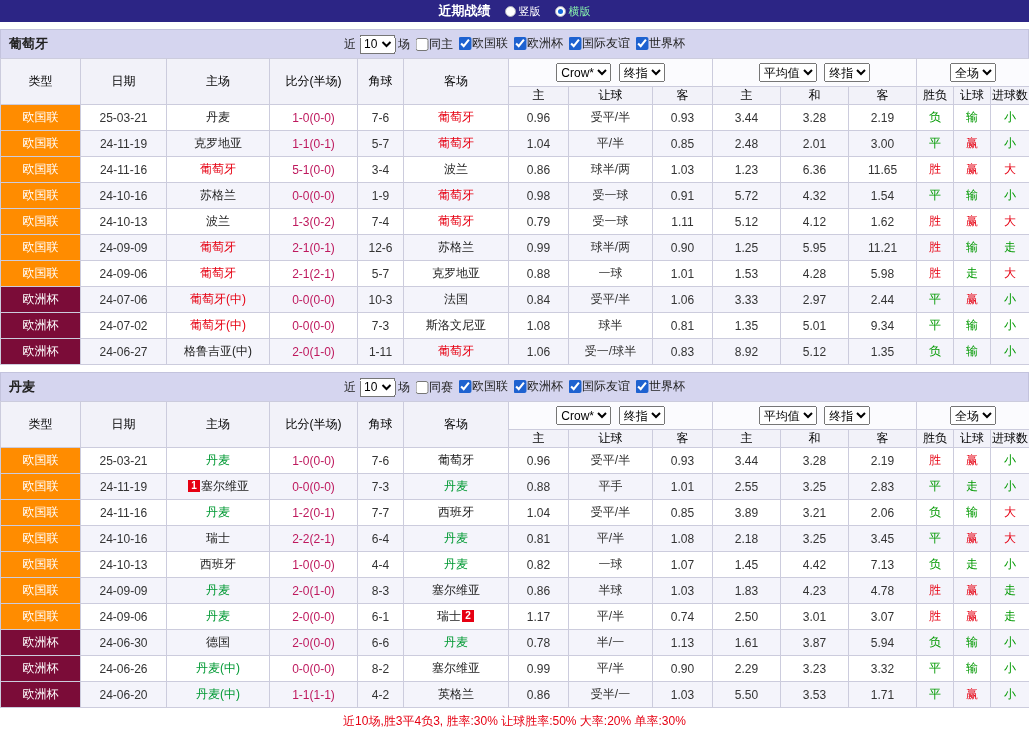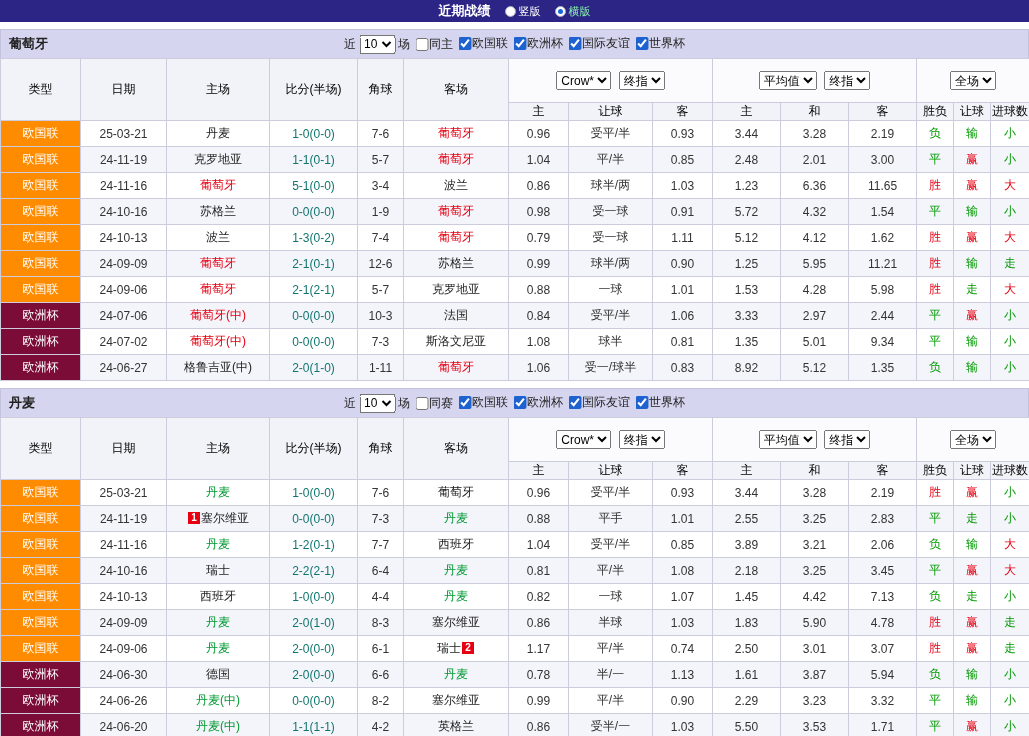--- a/index.html
+++ b/index.html
@@ -17,26 +17,26 @@
   .team-name{font-weight:bold;font-size:13px;margin-left:8px}
   .filters{position:absolute;left:50%;transform:translateX(-50%);display:flex;align-items:center;white-space:nowrap}
   .filters select{font-size:12px;height:19px;margin:0 3px}
   .cb{display:inline-flex;align-items:center;margin-left:5px;cursor:pointer}
   .cb input{width:13px;height:13px;margin:0 1px 0 0;accent-color:#1e62d0}
   table{border-collapse:collapse;table-layout:fixed;width:1029px}
   th,td{border:1px solid #ccccdd;text-align:center;padding:0;overflow:hidden;white-space:nowrap}
   thead th{background:#f2f2f9;font-weight:normal;color:#000}
   .hdr-top th{height:23px}
   th.dd-cell{background:#fbfbfe}
-  .dd-cell select{font-size:12px;height:19px;margin:12px 2px}
+  .dd-cell select{font-size:12px;height:19px;margin:4px 2px}
   .hdr-sub th{height:16px}
   tbody td{height:26px}
   tbody tr:nth-child(even) td{background:#f4f4fb}
   td.type-cell{color:#fff}
-  td.score-cell{color:#0f766e}
+  td.score-cell{color:#be185d}
   td.date-cell,td.corner-cell,td.odds-cell{color:#333}
   td.res-red{color:#e60012}
   td.res-green{color:#009900}
   .badge{display:inline-block;background:#e60012;color:#fff;font-size:10px;font-weight:bold;width:12px;height:12px;line-height:12px;text-align:center;margin:0 1px;vertical-align:1px}
   .summary{color:#e60012;text-align:center;padding:5px 0 4px 0}
 </style>
 </head>
 <body>
 
 <div class="topbar">
@@ -469,21 +469,21 @@
             <td class="type-cell" style="background: rgb(255, 140, 0);">欧国联</td>
             <td class="date-cell">24-09-09</td>
             <td class="team-cell"><span style="color: rgb(0, 153, 51);">丹麦</span></td>
             <td class="score-cell">2-0(1-0)</td>
             <td class="corner-cell">8-3</td>
             <td class="team-cell"><span>塞尔维亚</span></td>
             <td class="odds-cell">0.86</td>
             <td class="odds-cell">半球</td>
             <td class="odds-cell">1.03</td>
             <td class="odds-cell">1.83</td>
-            <td class="odds-cell">5.90</td>
+            <td class="odds-cell">4.23</td>
             <td class="odds-cell">4.78</td>
             <td class="res-red">胜</td>
             <td class="res-red">赢</td>
             <td class="res-green">走</td>
           </tr>
           <tr>
             <td class="type-cell" style="background: rgb(255, 140, 0);">欧国联</td>
             <td class="date-cell">24-09-06</td>
             <td class="team-cell"><span style="color: rgb(0, 153, 51);">丹麦</span></td>
             <td class="score-cell">2-0(0-0)</td>

